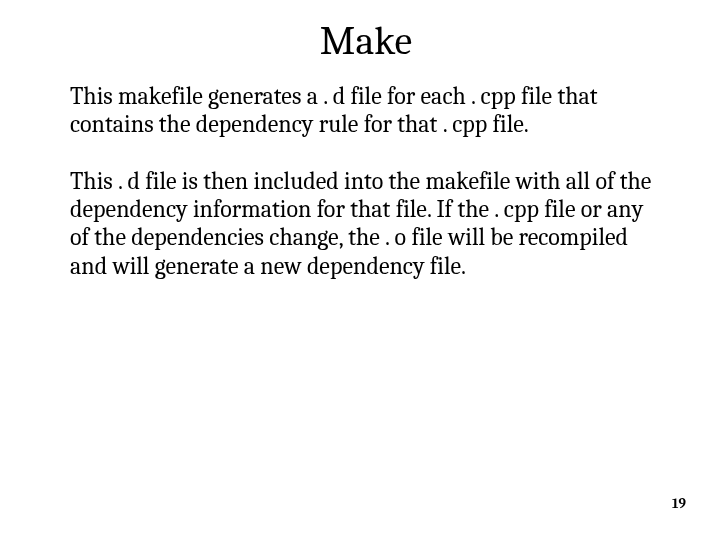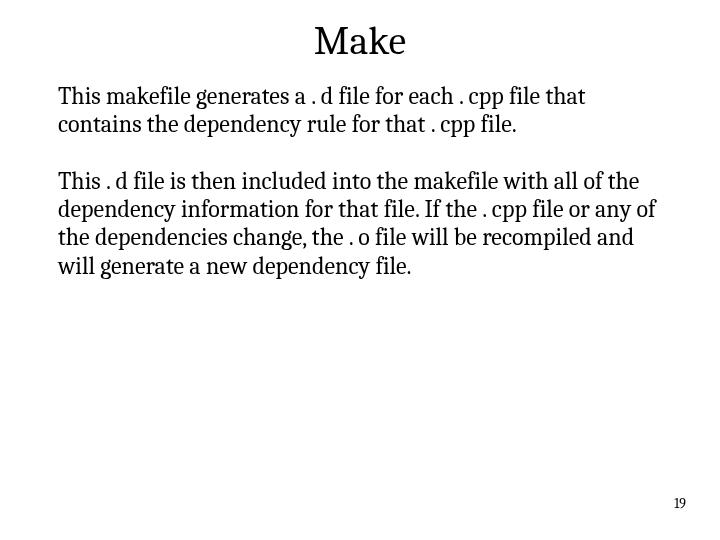--- a/index.html
+++ b/index.html
@@ -11,20 +11,21 @@
     font-family: Cambria, Georgia, "Times New Roman", serif;
     color: #000;
     overflow: hidden;
     position: relative;
   }
   .slide {
     width: 720px;
     height: 540px;
     position: relative;
     box-sizing: border-box;
+    padding-left: 12px;
   }
   .title {
     text-align: center;
     font-size: 40px;
     font-weight: 400;
     margin: 0;
     padding-top: 18px;
     padding-bottom: 10px;
     font-family: Cambria, Georgia, "Times New Roman", serif;
   }
@@ -36,21 +37,21 @@
     font-size: 24px;
     line-height: 1.18;
     margin: 0 0 28px 0;
     font-family: Cambria, Georgia, "Times New Roman", serif;
   }
   .page-num {
     position: absolute;
     right: 34px;
     bottom: 28px;
     font-size: 14px;
-    font-weight: 400;
+    font-weight: 700;
     font-family: Cambria, Georgia, "Times New Roman", serif;
   }
 </style>
 </head>
 <body>
 
 <div class="slide">
   <h1 class="title">Make</h1>
   <div class="body">
     <p class="para">This makefile generates a . d file for each . cpp file that contains the dependency rule for that . cpp file.</p>

